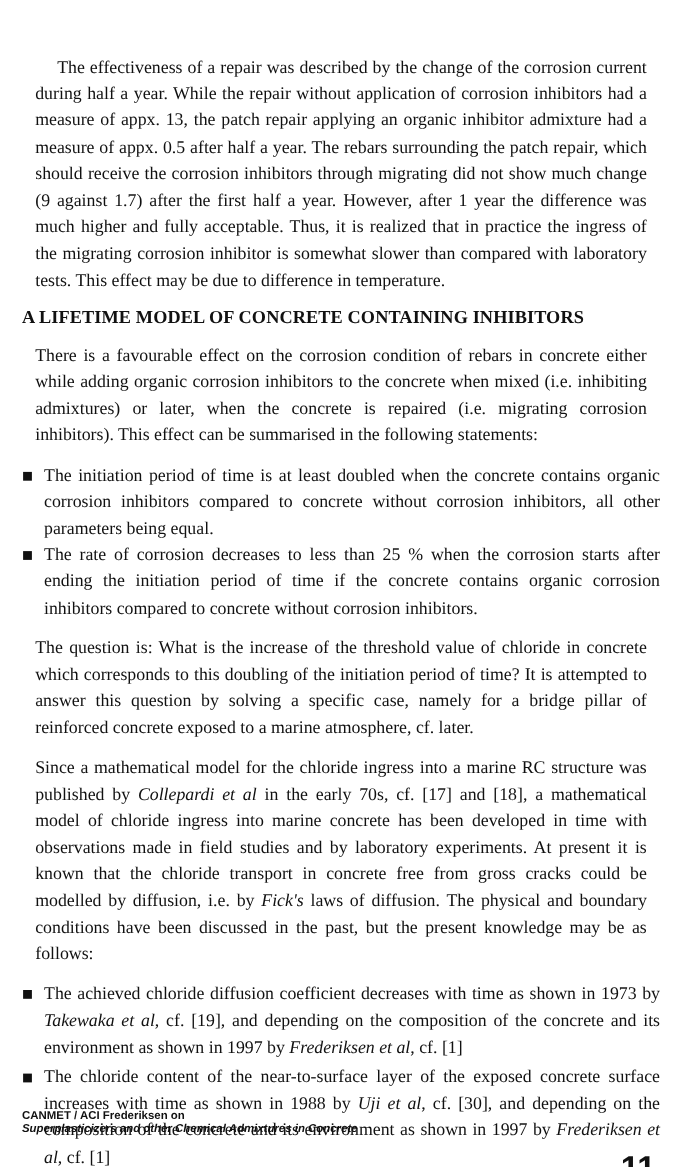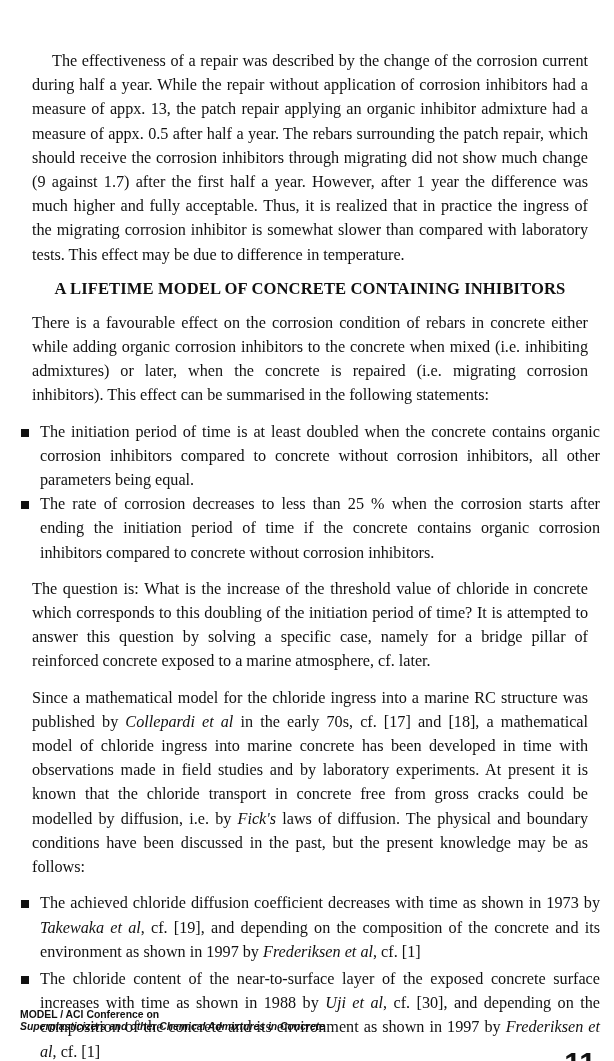--- a/index.html
+++ b/index.html
@@ -8,21 +8,21 @@
       font-family: "Liberation Serif", "DejaVu Serif", serif;
       color: #111111;
     }
     .page { position: absolute; left: 20px; top: 37px; width: 580px; }
     .p {
       font-size: 16.2px; line-height: 24.2px; text-align: justify;
       margin: 12px;
     }
     .p.indent { text-indent: 20px; }
     .h1 {
-      font-weight: bold; font-size: 16.6px; text-align: center;
+      font-weight: bold; font-size: 16.6px; text-align: left;
       margin: 9px 0 2px 0; letter-spacing: 0.1px;
     }
     .h2 {
       font-weight: bold; font-size: 16.6px; margin: 9px 0 1px 0;
     }
     ul.bullets { list-style: none; margin: 4px 0 4px 0; padding: 0; }
     ul.bullets li {
       position: relative; padding-left: 20px;
       font-size: 16.2px; line-height: 24.2px; text-align: justify;
     }
@@ -75,16 +75,16 @@
       <span>The achieved chloride diffusion coefficient decreases with time as shown in 1973 by </span><i>Takewaka et al</i><span>, cf. [19], and depending on the composition of the concrete and its environment as shown in 1997 by </span><i>Frederiksen et al</i><span>, cf. [1]</span>
     </li>
     <li>
       <span class="marker"></span>
       <span>The chloride content of the near-to-surface layer of the exposed concrete surface increases with time as shown in 1988 by </span><i>Uji et al</i><span>, cf. [30], and depending on the composition of the concrete and its environment as shown in 1997 by </span><i>Frederiksen et al</i><span>, cf. [1]</span>
     </li>
   </ul>
 </div>
 
 <div class="footer">
-  <div>MODEL / ACI Conference on</div>
+  <div>CANMET / ACI Frederiksen on</div>
   <div class="it">Superplasticizers and other Chemical Admixtures in Concrete</div>
 </div>
 <div class="pagenum">11</div>
 
 </body></html>

